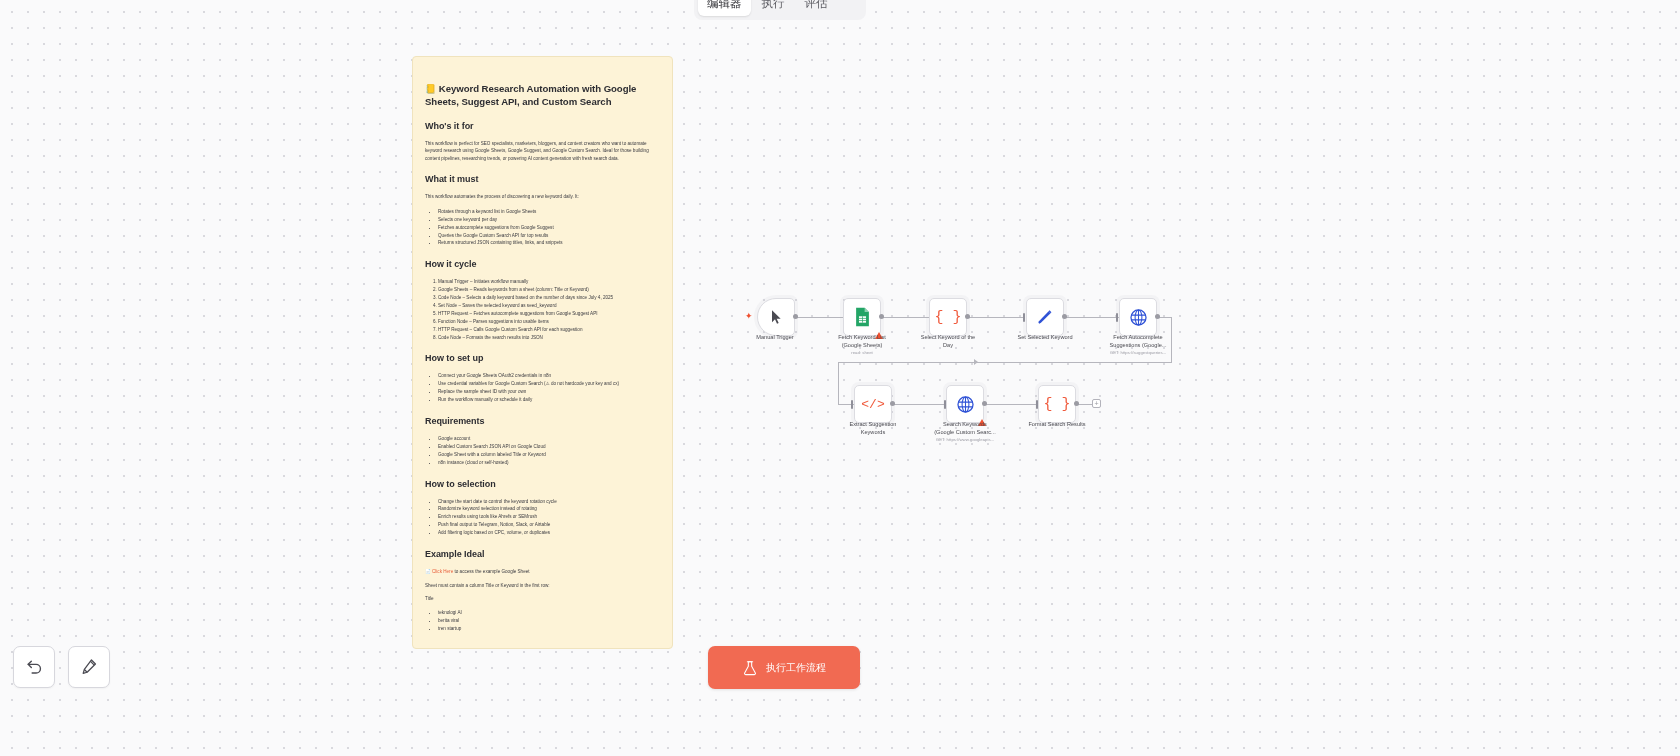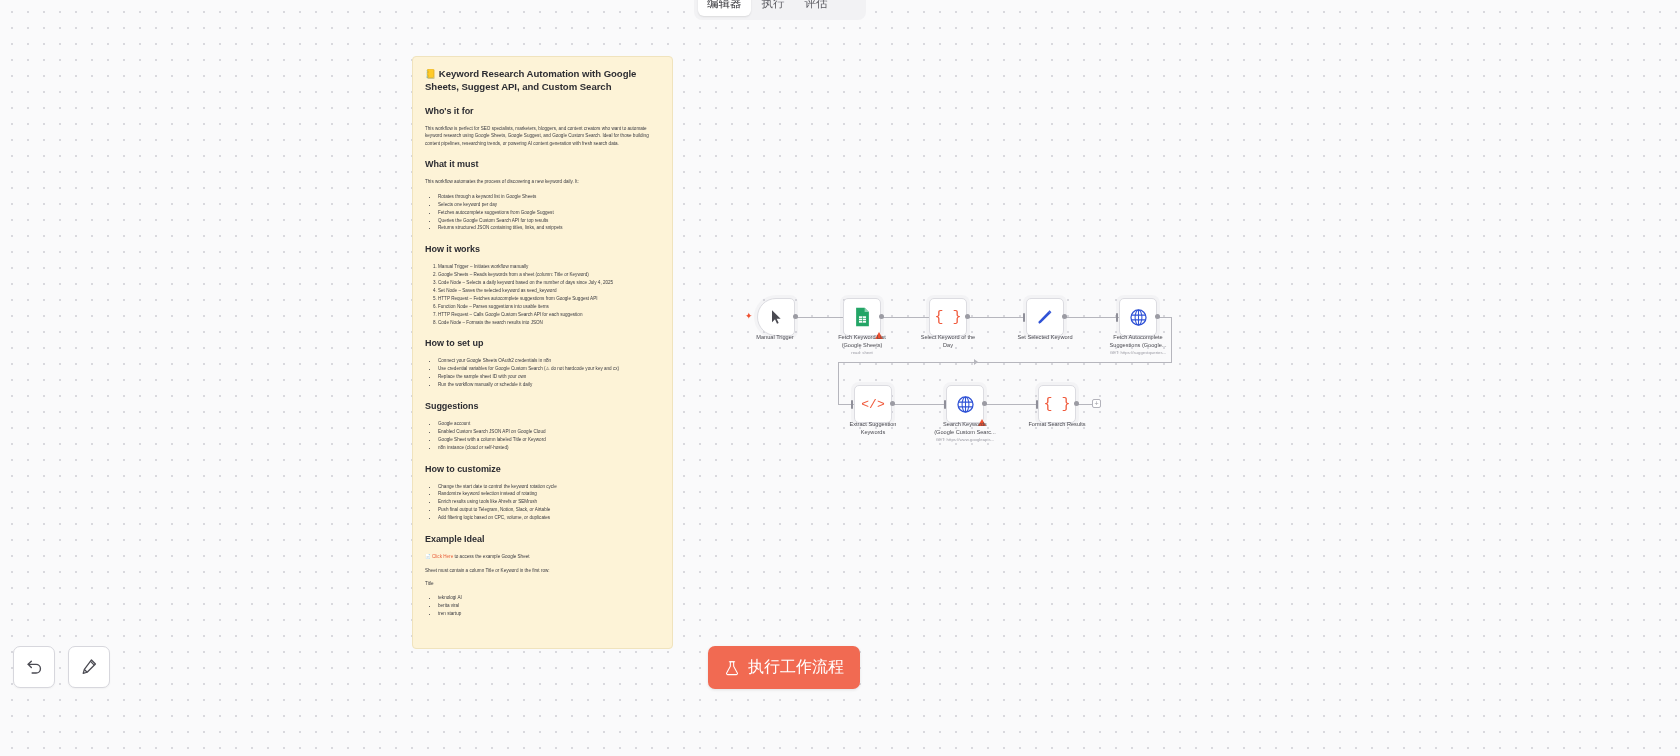--- a/index.html
+++ b/index.html
@@ -55,20 +55,21 @@
     padding: 11px 12px 10px 12px;
     overflow: hidden;
     color: #2d2d32;
   }
   #sticky .note-title {
     font-size: 9.6px;
     font-weight: bold;
     line-height: 1.32;
     margin-bottom: 11px;
     letter-spacing: -0.05px;
+    margin-top: 15px;
   }
   #sticky .note-title .emo { font-size: 9px; }
   #sticky h3 {
     font-size: 9px;
     font-weight: bold;
     margin: 12px 0 9px 0;
     letter-spacing: -0.05px;
   }
   #sticky p {
     font-size: 4.6px;
@@ -184,21 +185,21 @@
   
   #execbtn {
     position: absolute;
     left: 708px; top: 646px;
     width: 152px; height: 43px;
     background: #f16a52;
     border-radius: 7px;
     display: flex; align-items: center; justify-content: center;
     gap: 8px;
     color: #ffffff;
-    font-size: 16px;
+    font-size: 10px;
     cursor: pointer;
     box-shadow: 0 1px 3px rgba(0,0,0,0.10);
   }
   #execbtn .flask { display: block; }
 </style>
 </head>
 <body>
 
 <div id="canvas">
 
@@ -220,49 +221,49 @@
     <h3>What it must</h3>
     <p class="lead">This workflow automates the process of discovering a new keyword daily. It:</p>
     <ul>
       <li>Rotates through a keyword list in Google Sheets</li>
       <li>Selects one keyword per day</li>
       <li>Fetches autocomplete suggestions from Google Suggest</li>
       <li>Queries the Google Custom Search API for top results</li>
       <li>Returns structured JSON containing titles, links, and snippets</li>
     </ul>
 
-    <h3>How it works</h3>
+    <h3>How it cycle</h3>
     <ol>
       <li>Manual Trigger – Initiates workflow manually</li>
       <li>Google Sheets – Reads keywords from a sheet (column: Title or Keyword)</li>
       <li>Code Node – Selects a daily keyword based on the number of days since July 4, 2025</li>
       <li>Set Node – Saves the selected keyword as seed_keyword</li>
       <li>HTTP Request – Fetches autocomplete suggestions from Google Suggest API</li>
       <li>Function Node – Parses suggestions into usable items</li>
       <li>HTTP Request – Calls Google Custom Search API for each suggestion</li>
       <li>Code Node – Formats the search results into JSON</li>
     </ol>
 
     <h3>How to set up</h3>
     <ul>
       <li>Connect your Google Sheets OAuth2 credentials in n8n</li>
       <li>Use credential variables for Google Custom Search (⚠ do not hardcode your key and cx)</li>
       <li>Replace the sample sheet ID with your own</li>
       <li>Run the workflow manually or schedule it daily</li>
     </ul>
 
-    <h3>Suggestions</h3>
+    <h3>Requirements</h3>
     <ul>
       <li>Google account</li>
       <li>Enabled Custom Search JSON API on Google Cloud</li>
       <li>Google Sheet with a column labeled Title or Keyword</li>
       <li>n8n instance (cloud or self-hosted)</li>
     </ul>
 
-    <h3>How to customize</h3>
+    <h3>How to selection</h3>
     <ul>
       <li>Change the start date to control the keyword rotation cycle</li>
       <li>Randomize keyword selection instead of rotating</li>
       <li>Enrich results using tools like Ahrefs or SEMrush</li>
       <li>Push final output to Telegram, Notion, Slack, or Airtable</li>
       <li>Add filtering logic based on CPC, volume, or duplicates</li>
     </ul>
 
     <h3>Example Ideal</h3>
     <p>

